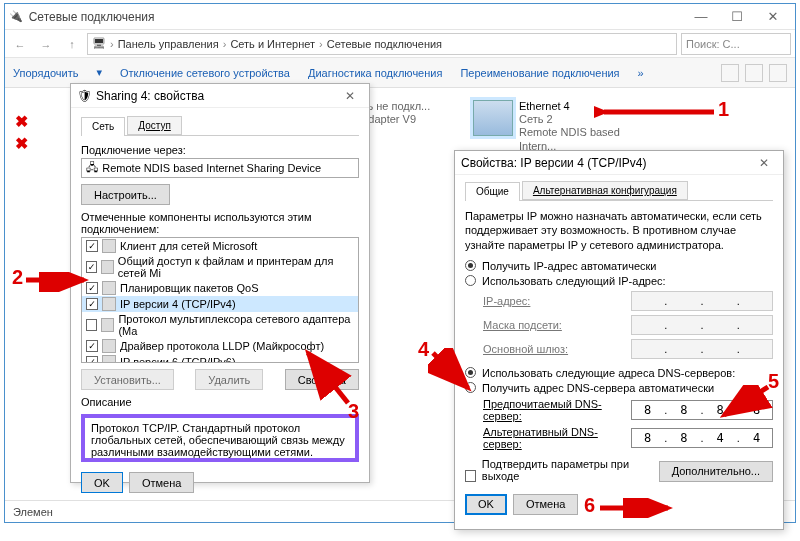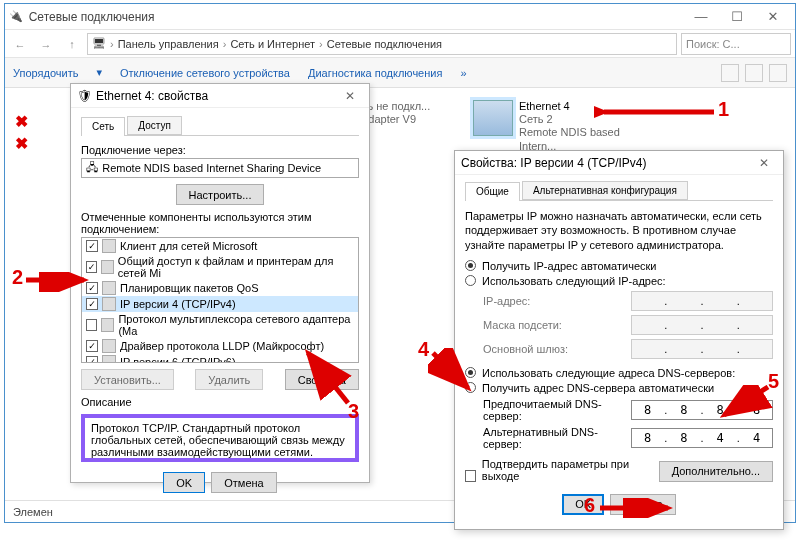--- a/index.html
+++ b/index.html
@@ -34,44 +34,44 @@
   .status-bar { position: absolute; bottom: 0; left: 0; right: 0; height: 22px; border-top: 1px solid #e0e0e0; padding: 2px 8px; font-size: 11px; color: #444; display: flex; align-items: center; }
 
   
   .dlg1 { position: absolute; left: 70px; top: 83px; width: 300px; height: 400px; background: #fff; border: 1px solid #b0b0b0; box-shadow: 2px 2px 6px rgba(0,0,0,0.15); }
   .dlg-title { height: 24px; background: #fff; display: flex; align-items: center; padding: 0 6px; font-size: 12px; border-bottom: 1px solid #eee; }
   .dlg-title .t { flex: 1; display: flex; align-items: center; gap: 5px; }
   .dlg-close { width: 26px; text-align: center; color: #666; }
   .dlg-body { padding: 8px 10px 8px 10px; }
   .tabs { display: flex; border-bottom: 1px solid #ccc; margin-bottom: 8px; }
   .tab { padding: 3px 10px; font-size: 10px; border: 1px solid #ccc; border-bottom: none; margin-right: 2px; background: #fff; position: relative; top: 1px; }
-  .tab:not(.active){ background: #f4f4f4; top: 0; border-bottom: 1px solid #ccc;}
+  .tab:not(.active){ background: #f4f4f4; top: 0; border-bottom: 1px solid #ccc; text-decoration: underline;}
   .fld-label { font-size: 11px; margin: 4px 0 2px; }
   .fld-input { border: 1px solid #aaa; height: 20px; padding: 2px 4px; font-size: 11px; width: 100%; display: flex; align-items: center; }
   .btn { border: 1px solid #adadad; background: #e1e1e1; height: 21px; padding: 0 12px; font-size: 11px; display: inline-flex; align-items: center; }
   .btn.def { background: #e1e1e1; border-color: #0078d7; }
-  .btn-row { display: flex; gap: 6px; justify-content: center; margin-top: 6px; }
+  .btn-row { display: flex; gap: 6px; justify-content: flex-start; margin-top: 6px; }
 
   .comp-list { border: 1px solid #aaa; height: 126px; overflow: hidden; background: #fff; }
   .comp-item { display: flex; align-items: center; gap: 4px; padding: 1px 4px; font-size: 11px; }
   .comp-item.sel { background: #cde8ff; }
   .cb { width: 12px; height: 12px; border: 1px solid #666; display: inline-flex; align-items: center; justify-content: center; font-size: 9px; background: #fff; }
   .ci { width: 14px; height: 14px; background: #ddd; border: 1px solid #aaa; display:inline-block; }
   .desc-box { border: 4px solid #8b5cf6; padding: 4px 6px; font-size: 11px; margin-top: 6px; height: 48px; }
   .group-lbl { font-size: 11px; margin: 6px 0 2px; }
 
   
   .dlg2 { position: absolute; left: 454px; top: 150px; width: 330px; height: 380px; background: #fff; border: 1px solid #aaa; box-shadow: 2px 2px 8px rgba(0,0,0,0.2); }
   .dlg2 .dlg-body { padding: 6px 10px; }
   .info-txt { font-size: 11px; line-height: 1.3; margin: 4px 0 8px; }
   .radio-row { display: flex; align-items: center; gap: 6px; margin: 3px 0; }
   .radio { width: 11px; height: 11px; border: 1px solid #555; border-radius: 50%; display: inline-flex; align-items: center; justify-content: center; }
   .radio.on::after { content:''; width:5px; height:5px; background:#333; border-radius:50%; }
   .ip-grid { display: grid; grid-template-columns: 140px 1fr; gap: 4px 8px; margin: 4px 0 8px 18px; align-items: center; }
-  .ip-grid .lbl { font-size: 11px; color: #777; }
+  .ip-grid .lbl { font-size: 11px; color: #777; text-decoration: underline; }
   .ip-grid.enabled .lbl { color: #000; }
   .ip-box { display: flex; border: 1px solid #888; height: 20px; background: #fff; }
   .ip-box.dis { background: #f4f4f4; border-color: #ccc; }
   .ip-seg { width: 25%; text-align: center; line-height: 18px; font-size: 12px; font-family: Consolas, monospace; }
   .ip-dot { width: 6px; line-height: 18px; text-align: center; }
   .chk-row { display: flex; align-items: flex-end; gap: 6px; margin: 8px 0; }
 
   
   .ann-num { position: absolute; font-size: 20px; font-weight: bold; color: #d00; }
   .arrow { position: absolute; pointer-events: none; }
@@ -105,20 +105,21 @@
     </div>
     <div class="search-box">
       <span>Поиск: С...</span>
     </div>
   </div>
   <div class="cmd-bar">
     <span class="cmd-item">Упорядочить</span>
     <span>▾</span>
     <span class="cmd-item">Отключение сетевого устройства</span>
     <span class="cmd-item">Диагностика подключения</span>
+    <span class="cmd-item">Переименование подключения</span>
     <span class="cmd-item">»</span>
     <div class="cmd-right">
       <span class="cmd-ico"></span>
       <span class="cmd-ico"></span>
       <span class="cmd-ico"></span>
     </div>
   </div>
   <div class="content">
     <div class="adapter" style="left:308px; top:12px;">
       <div class="adapter-icon"></div>
@@ -140,21 +141,21 @@
   </div>
   <div class="status-bar">
     <span>Элемен</span>
   </div>
 </div>
 
 <div class="dlg1">
   <div class="dlg-title">
     <div class="t">
         <span class="shield-ico">🛡</span>
-        <span>Ethernet 4: свойства</span>
+        <span>Sharing 4: свойства</span>
       </div>
     <div class="dlg-close">✕</div>
   </div>
   <div class="dlg-body">
     <div class="tabs">
       <div class="tab active">Сеть</div>
       <div class="tab">Доступ</div>
     </div>
     <div class="fld-label">Подключение через:</div>
     <div style="display:flex; gap:6px; align-items:center;">

